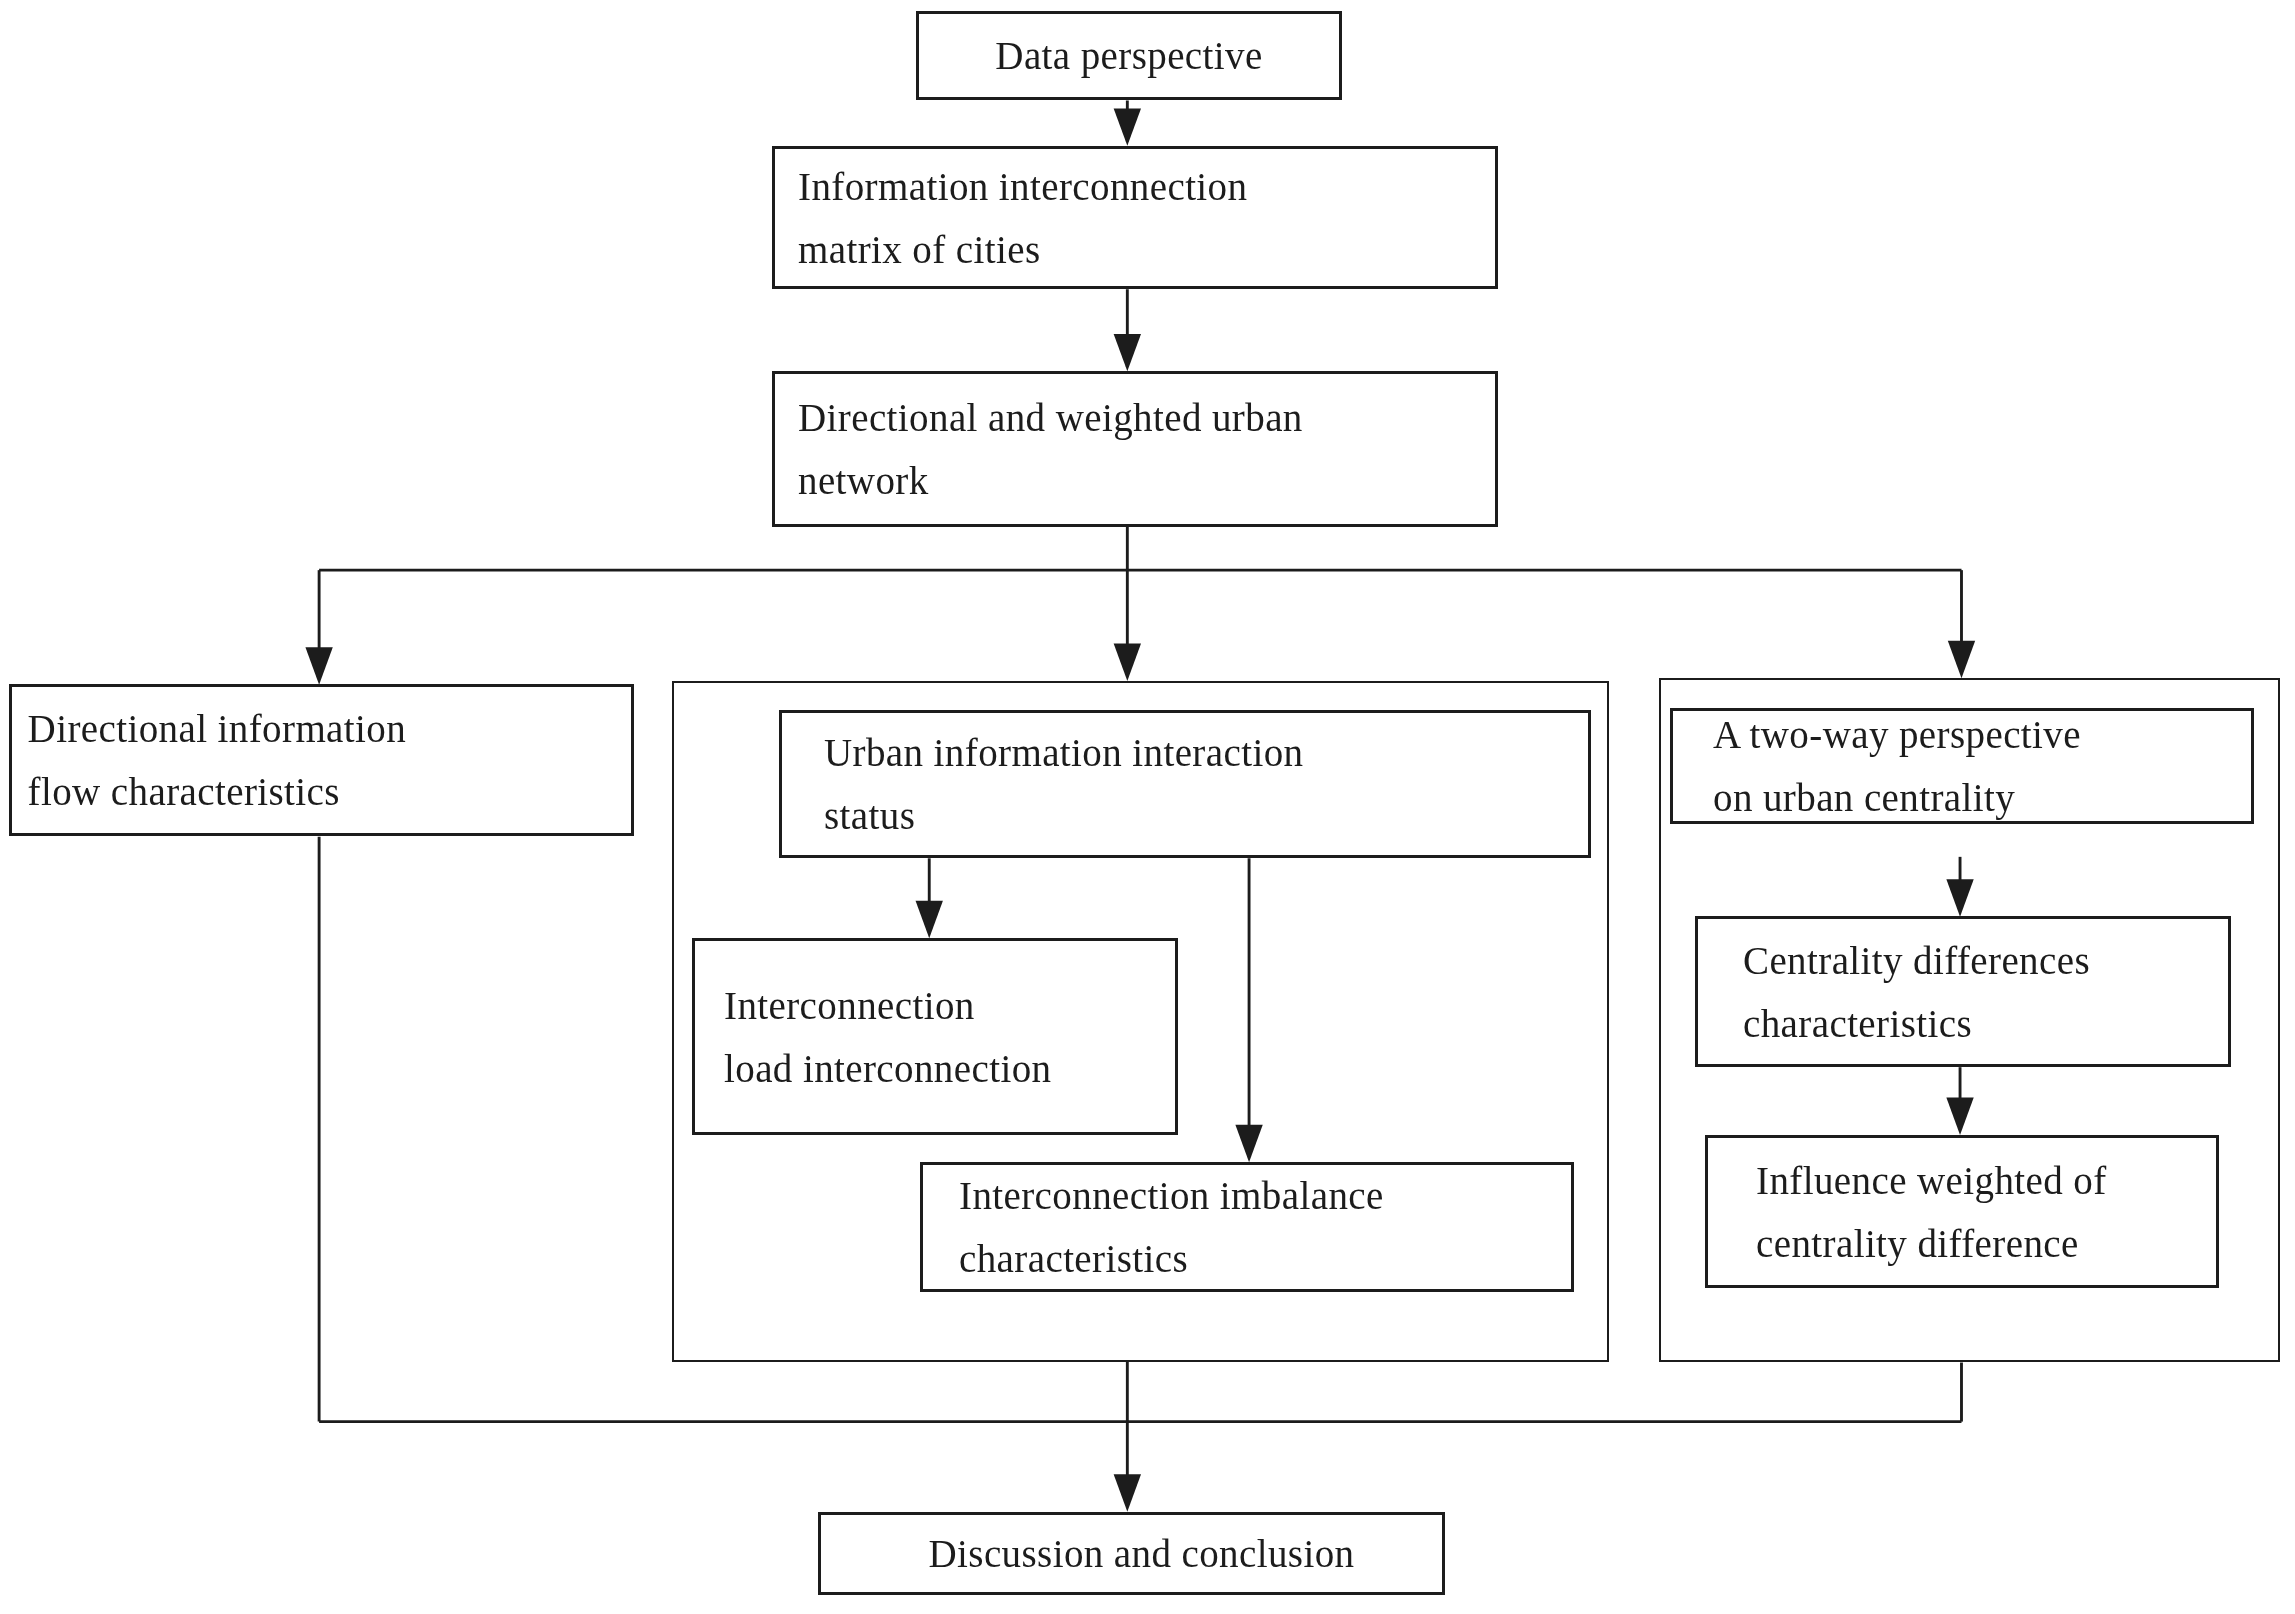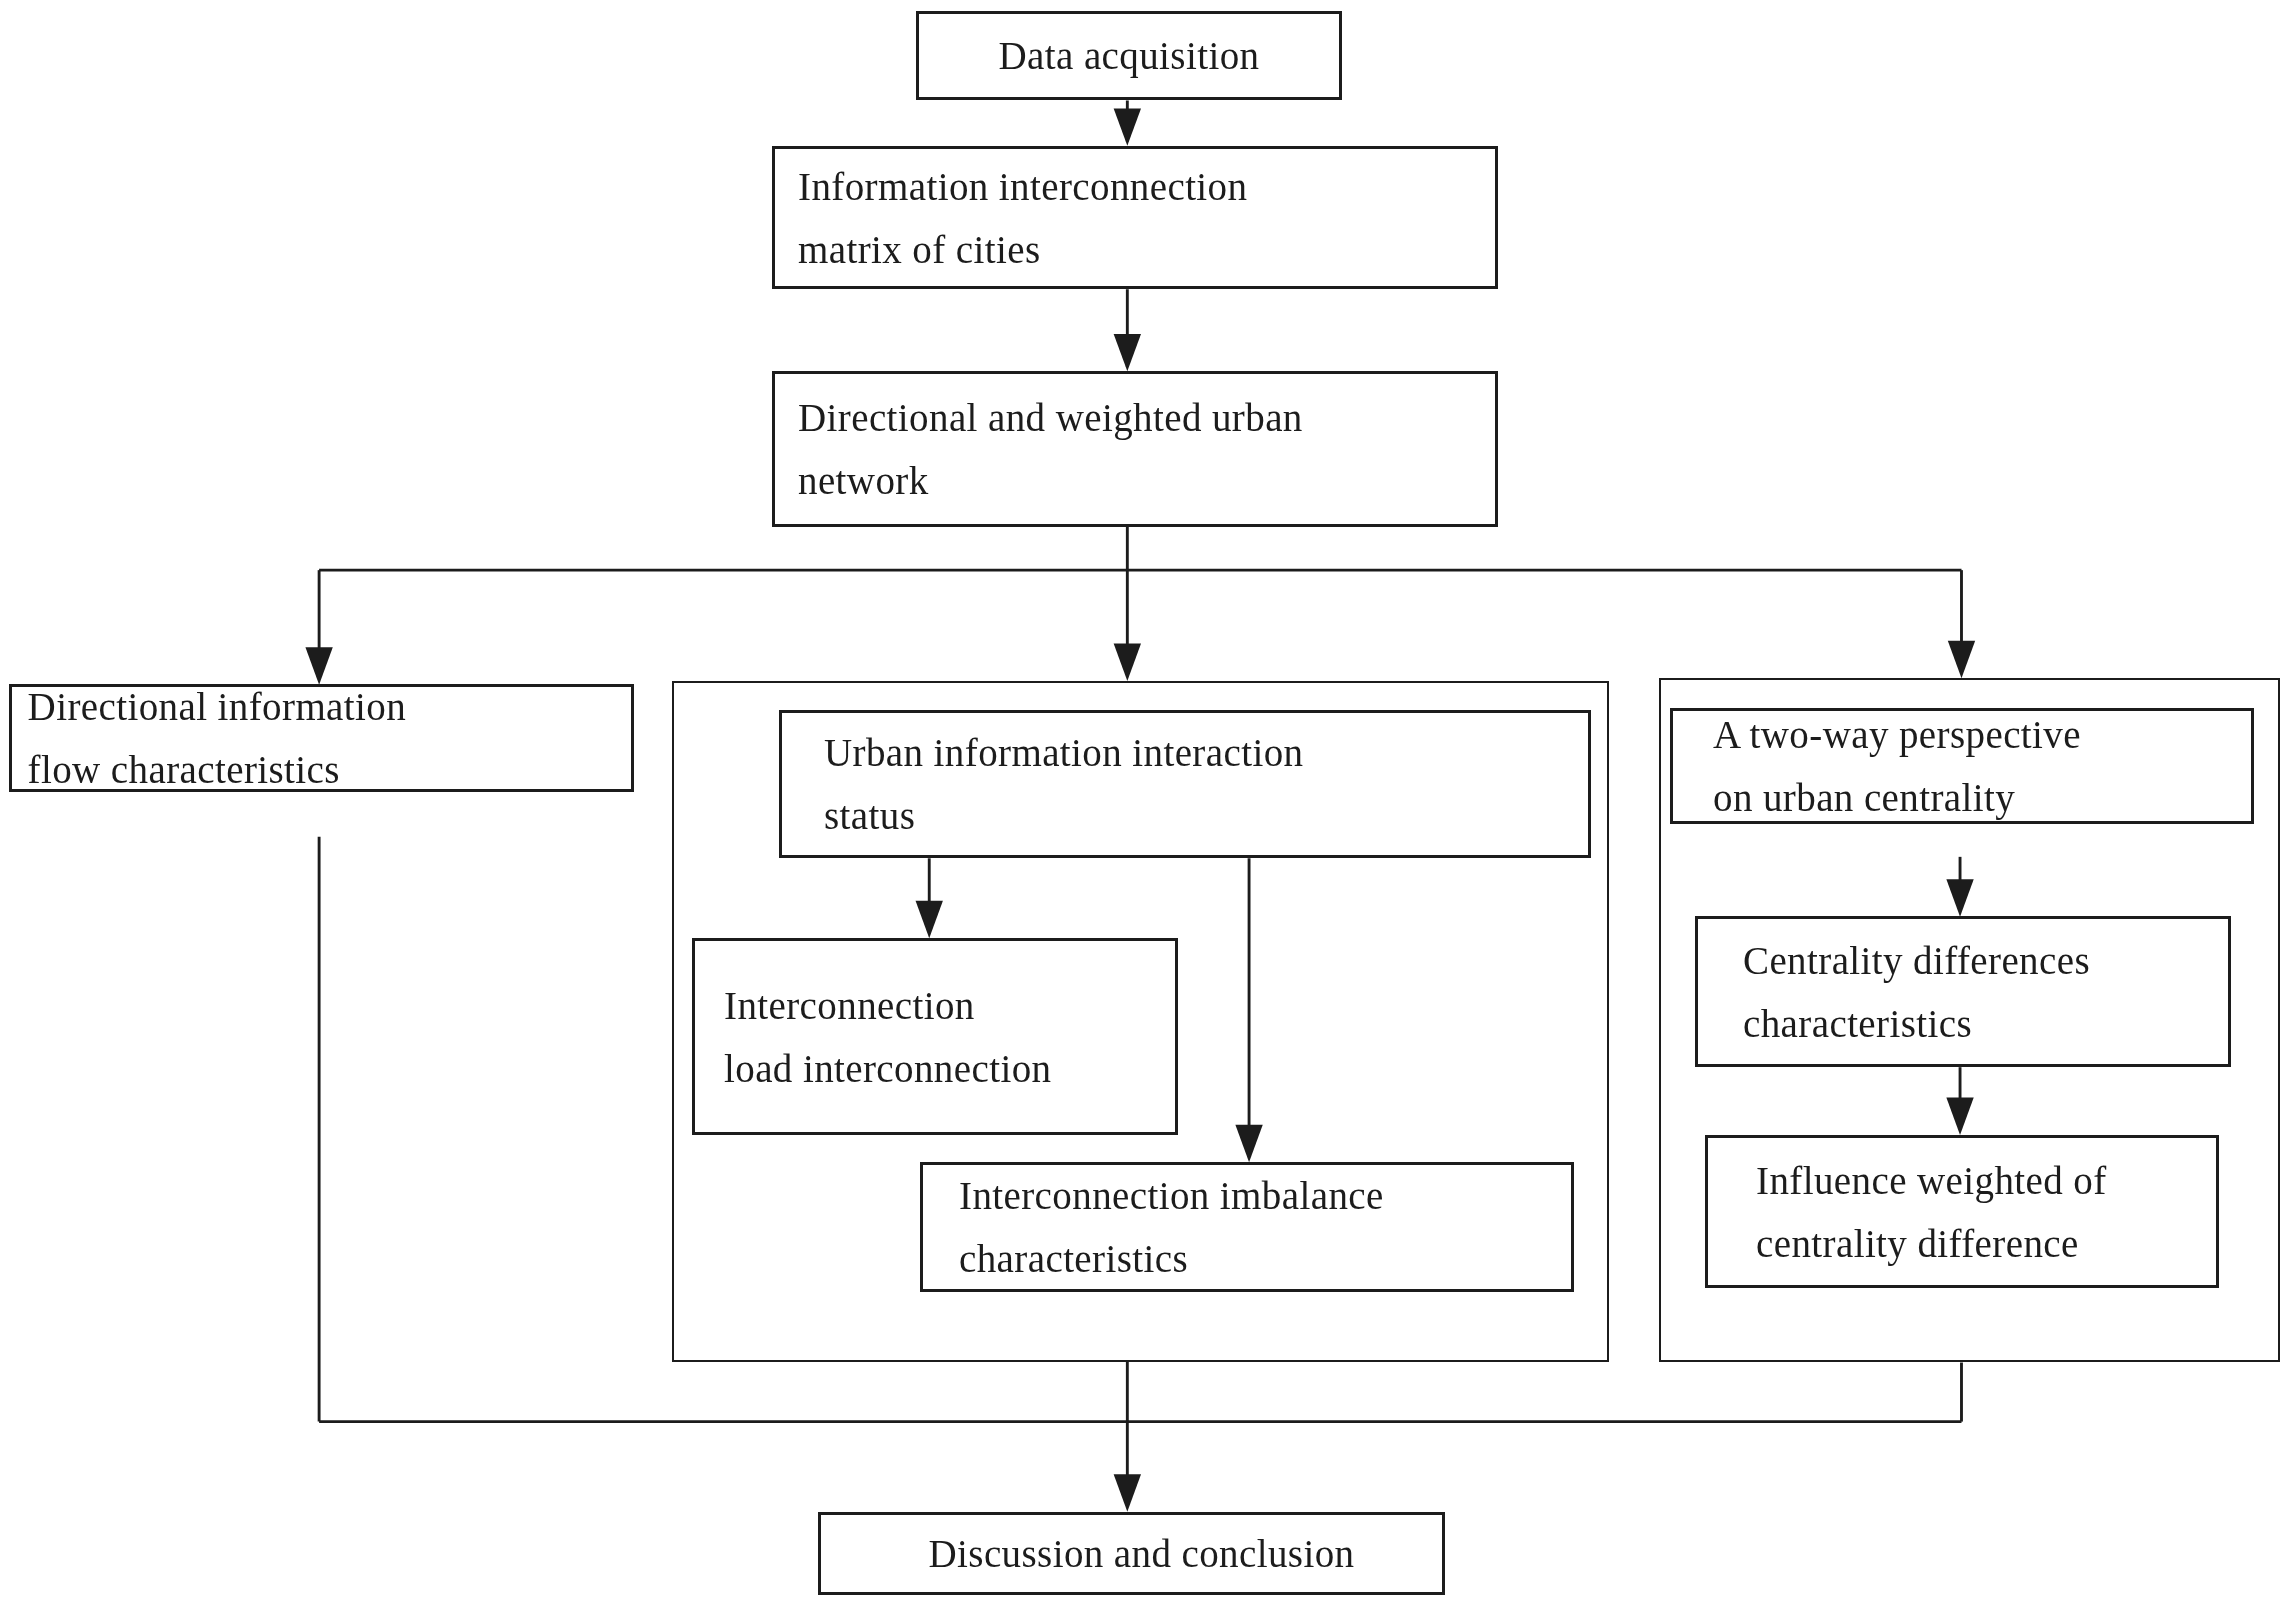--- a/index.html
+++ b/index.html
@@ -29,21 +29,21 @@
     position:absolute;
     box-sizing:border-box;
     border:2.9px solid #1c1c1c;
     background:transparent;
   }
   .center{align-items:center;text-align:center;}
   
   #n-data        {left:916px;top:10.8px;  width:426px; height:89px;}
   #n-matrix      {left:772px;top:146px; width:726px;height:143px;padding-left:23px;}
   #n-network     {left:772px;top:371px; width:726px;height:156px;padding-left:23px;}
-  #n-flow        {left:8.6px;  top:684px; width:625px; height:108px;padding-left:16px;}
+  #n-flow        {left:8.6px;  top:684px; width:625px; height:152px;padding-left:16px;}
   #c-middle      {left:672px; top:681px; width:937px;height:681px;}
   #n-status      {left:779px;top:710px; width:812px;height:148px;padding-left:42px;}
   #n-load        {left:692px; top:938px;width:486px; height:197px;padding-left:29px;}
   #n-imbalance   {left:920px;top:1162px;width:654px; height:130px;padding-left:36px;}
   #c-right       {left:1659px;top:678px; width:621px; height:684px;}
   #n-twoway      {left:1670px;top:708px; width:584px; height:116px;padding-left:40px;}
   #n-cdiff       {left:1695px;top:916px;width:536px; height:151px;padding-left:45px;}
   #n-influence   {left:1705px;top:1135px;width:514px; height:153px;padding-left:48px;}
   #n-discussion  {left:818px;top:1512px;width:627px; height:83px;padding-left:20px;}
 </style>
@@ -93,21 +93,21 @@
       <polygon points="1734,1613 1715,1561 1753,1561"></polygon>
       <polygon points="2721,1272 2702,1220 2740,1220"></polygon>
       <polygon points="2721,1575 2702,1523 2740,1523"></polygon>
       <polygon points="1565,2098 1546,2046 1584,2046"></polygon>
     </g>
   </svg>
 
   <div id="c-middle" class="container-box"></div>
   <div id="c-right" class="container-box"></div>
 
-  <div id="n-data" class="node center">Data acquisition</div>
+  <div id="n-data" class="node center">Data perspective</div>
 
   <div id="n-matrix" class="node">Information interconnection
 matrix of cities</div>
 
   <div id="n-network" class="node">Directional and weighted urban
 network</div>
 
   <div id="n-flow" class="node">Directional information
 flow characteristics</div>
 

